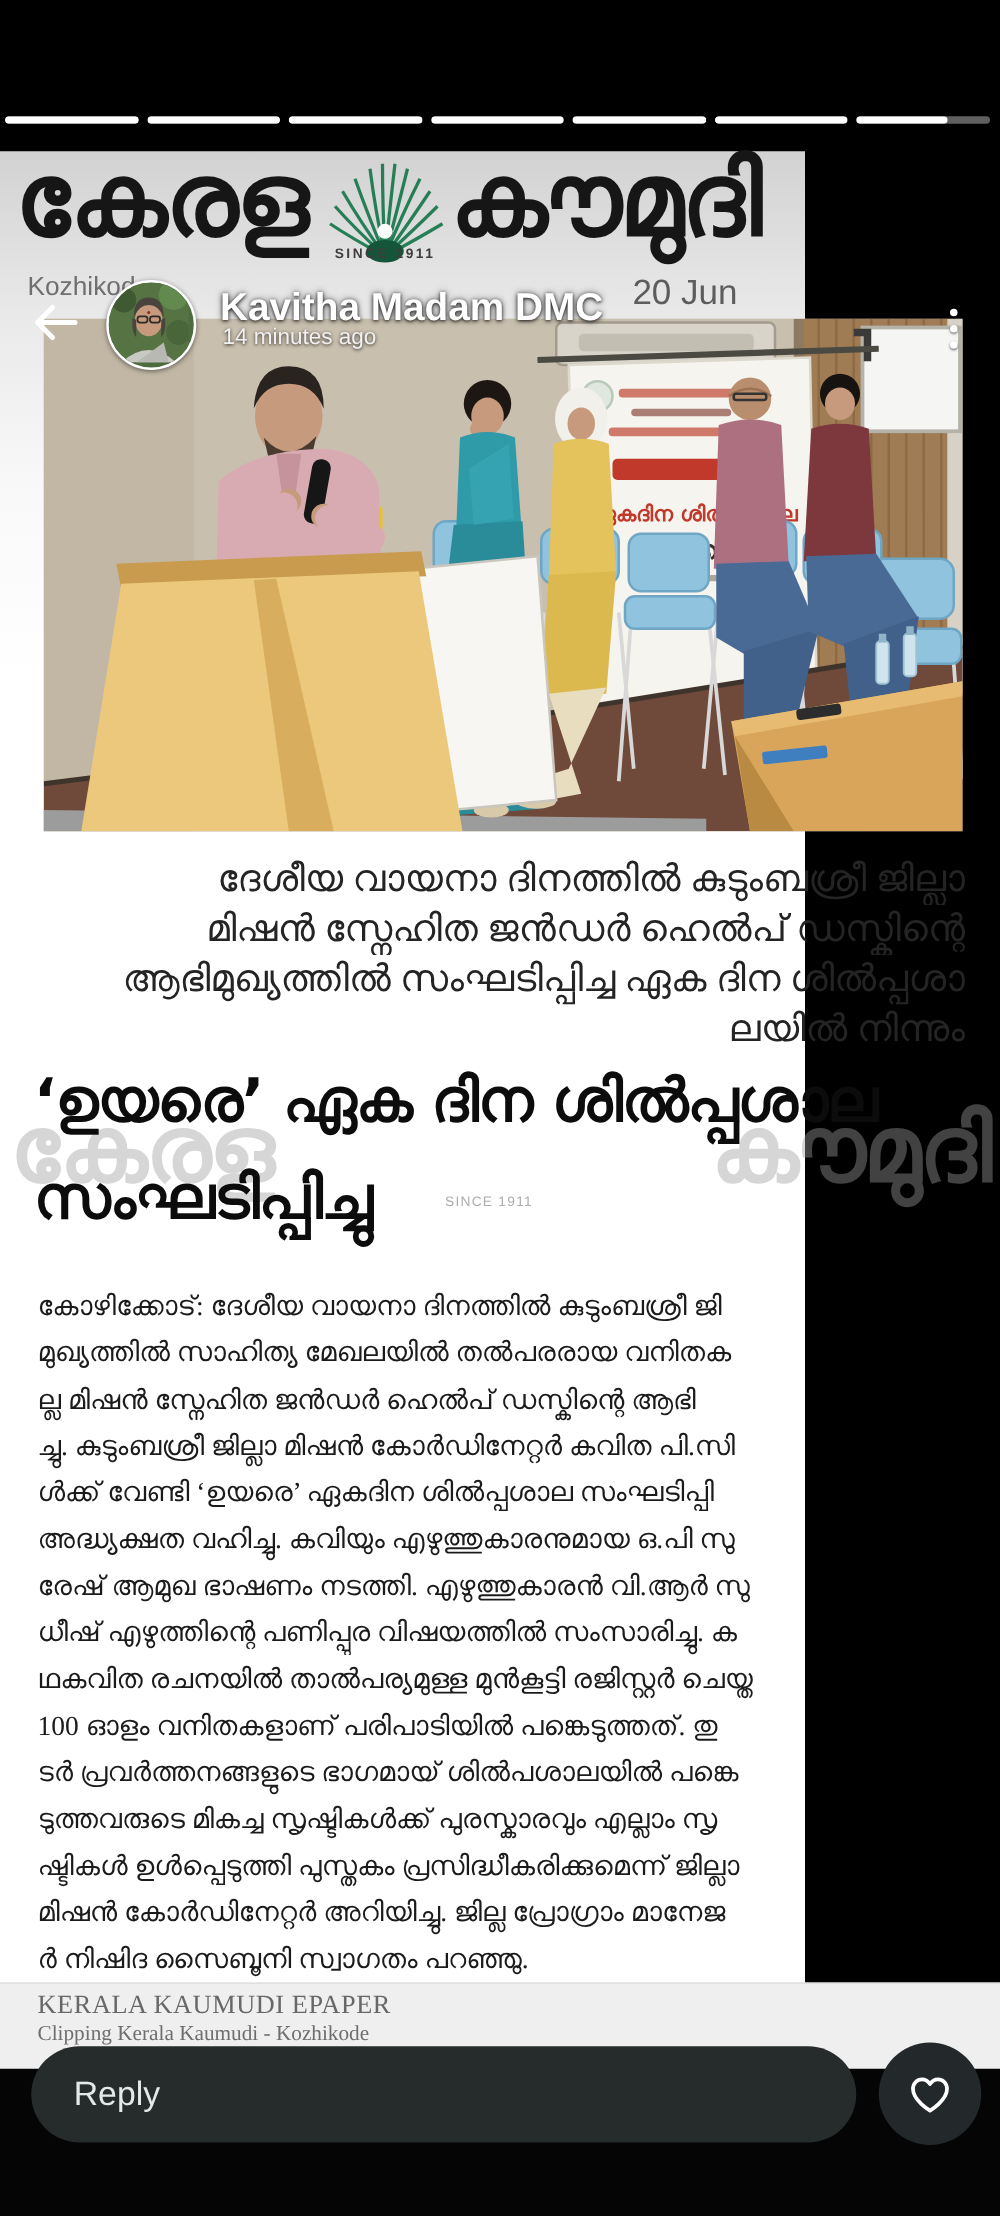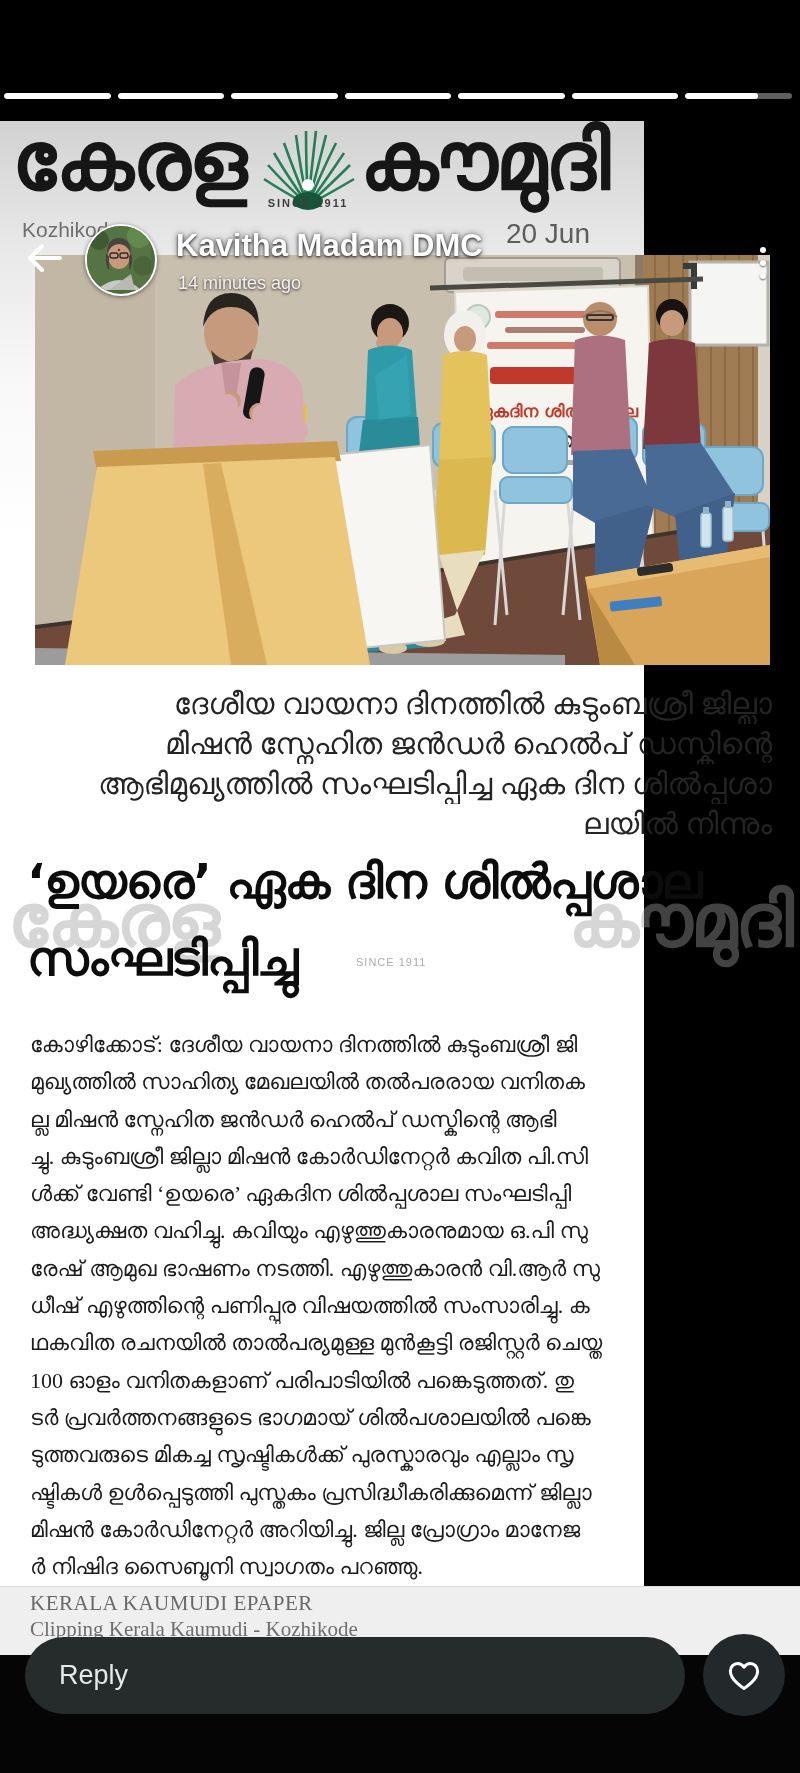--- a/index.html
+++ b/index.html
@@ -8,21 +8,21 @@
   
   .progress-row{position:absolute;left:4px;top:93px;width:788px;height:7px;display:flex;gap:7px;z-index:30;}
   .progress-seg{flex:1;height:6px;border-radius:3px;background:#5f5f5f;overflow:hidden;}
   .progress-seg .fill{height:100%;background:#fff;border-radius:3px;}
   .story-header{position:absolute;left:0;top:108px;width:100%;height:90px;z-index:30;}
   .back-btn{position:absolute;left:22px;top:130px;width:44px;height:40px;cursor:pointer;}
   .avatar{position:absolute;left:85px;top:116px;width:68px;height:68px;border-radius:50%;
           border:2.5px solid #fff;overflow:hidden;box-shadow:0 1px 4px rgba(0,0,0,.5);background:#4e6b3f;}
   .user-name{position:absolute;left:176px;top:120px;font-size:31px;font-weight:bold;color:#fff;
              text-shadow:0 1px 3px rgba(0,0,0,.85),0 0 6px rgba(0,0,0,.5);}
-  .time-ago{position:absolute;left:178px;top:165px;font-size:18px;color:#f1f1f1;
+  .time-ago{position:absolute;left:178px;top:151px;font-size:18px;color:#f1f1f1;
             text-shadow:0 1px 3px rgba(0,0,0,.85);text-align:right;}
   .menu-btn{position:absolute;right:26px;top:132px;width:22px;height:46px;cursor:pointer;}
   .menu-btn i{display:block;width:6px;height:6px;border-radius:50%;background:#fff;margin:7px auto;
               box-shadow:0 1px 2px rgba(0,0,0,.6);}
   
   .paper{position:absolute;left:0;top:121px;width:644px;height:1534px;
          background:linear-gradient(#d2d2d2,#e9e9e9 130px,#f8f8f8 260px,#ffffff 420px);}
   .word-kerala,.word-kaumudi{position:absolute;font-weight:900;font-size:82px;line-height:92px;
          color:#161616;font-family:"DejaVu Sans",sans-serif;letter-spacing:-2px;}
   .word-kerala{left:12px;top:-6px;}
@@ -42,21 +42,21 @@
              font-family:"DejaVu Sans",sans-serif;pointer-events:none;}
   .watermark-sub{position:absolute;left:356px;top:835px;z-index:1;font-size:11px;color:#adadad;
                  letter-spacing:1px;pointer-events:none;}
   .body-text{position:absolute;left:30px;top:905px;width:744px;font-family:"Liberation Serif","DejaVu Serif",serif;
              font-size:22px;line-height:37.3px;color:#1b1b1b;z-index:2;}
   .body-text div,.caption div{white-space:nowrap;overflow:hidden;}
   .footer-strip{position:absolute;left:0;top:1465px;width:800px;height:69px;background:#efefef;
                 border-top:1px solid #dcdcdc;}
   .footer-l1{position:absolute;left:30px;top:4px;font-family:"Liberation Serif",serif;font-size:21px;
              color:#686868;letter-spacing:.5px;}
-  .footer-l2{position:absolute;left:30px;top:30px;font-family:"Liberation Serif",serif;font-size:21px;color:#6e6e6e;}
+  .footer-l2{position:absolute;left:30px;top:30px;font-family:"Liberation Serif",serif;font-size:17px;color:#6e6e6e;}
   
   .bottom-bar{position:absolute;left:0;top:1655px;width:800px;height:118px;background:#050505;z-index:40;}
   .reply-pill{position:absolute;left:25px;top:-18px;width:660px;height:77px;border-radius:40px;
               background:#262b2c;cursor:text;}
   .reply-ph{position:absolute;left:34px;top:0;height:77px;line-height:77px;font-size:27px;color:#e4e8e8;}
   .like-btn{position:absolute;left:703px;top:-21px;width:82px;height:82px;border-radius:50%;
             background:#23282a;cursor:pointer;display:flex;align-items:center;justify-content:center;}
 </style>
 </head>
 <body>

